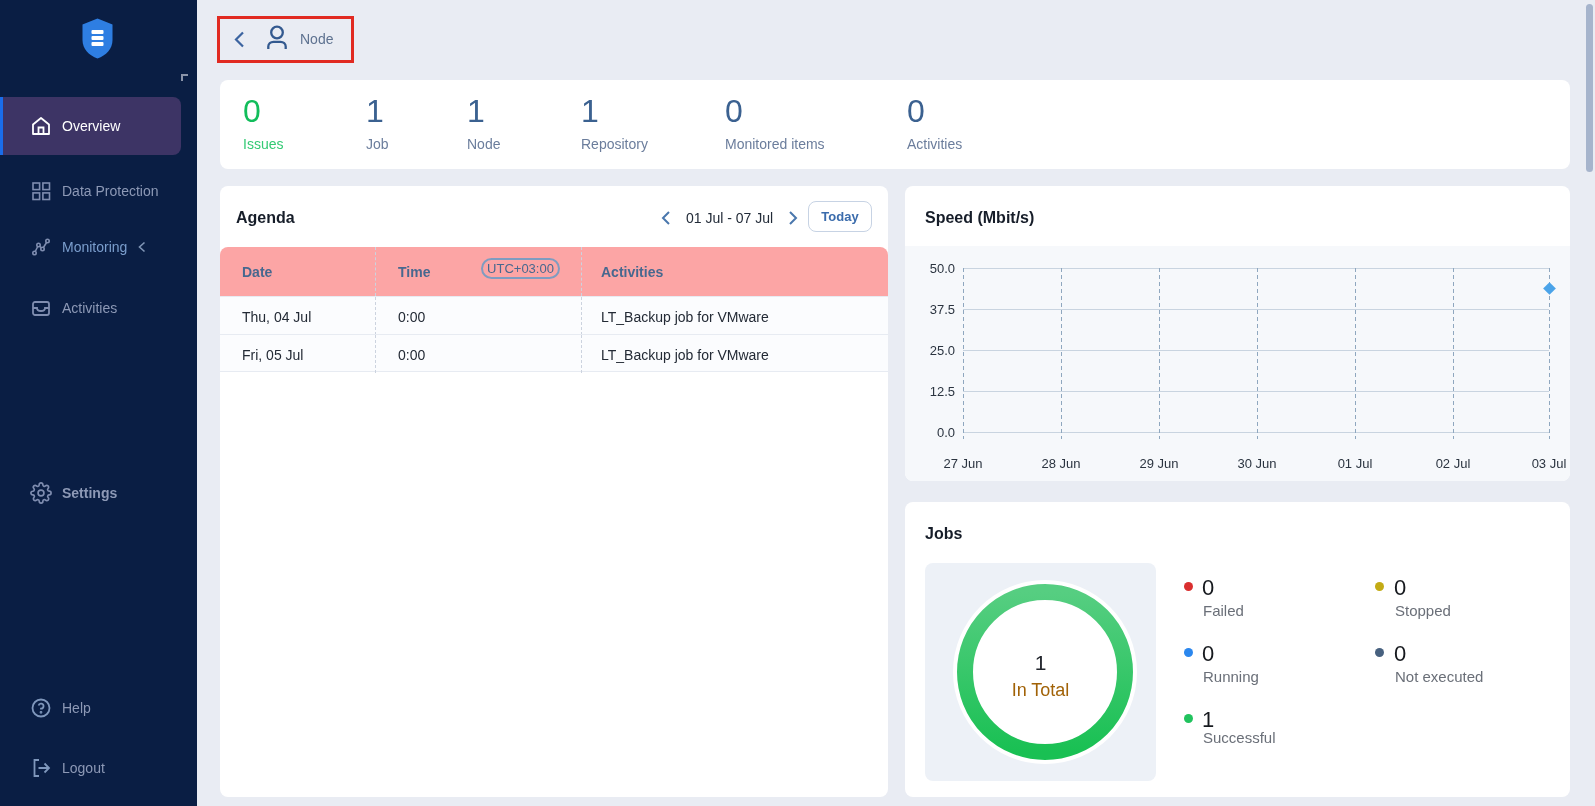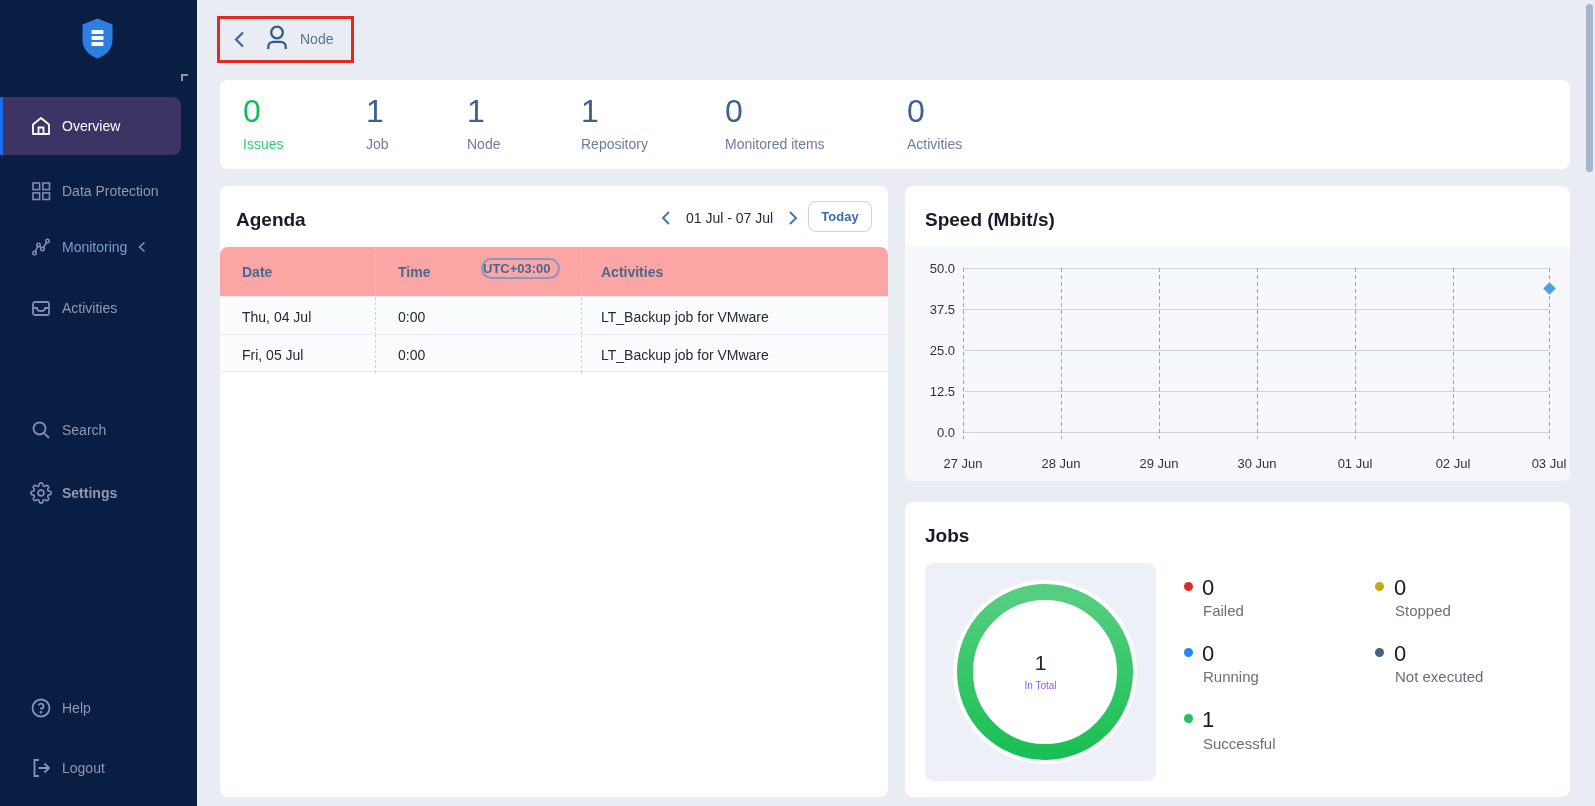--- a/index.html
+++ b/index.html
@@ -20,47 +20,47 @@
 
 .card { position:absolute; background:#fff; border-radius:8px; }
 #stats { left:220px; top:80px; width:1350px; height:89px; }
 .stat { position:absolute; top:14px; }
 .stat .num { font-size:32px; color:#3b6190; line-height:34px; }
 .stat .lab { font-size:14px; color:#6b7d9c; margin-top:8px; }
 .stat.green .num { color:#12bd5b; }
 .stat.green .lab { color:#33ca74; }
 
 #agenda { left:220px; top:186px; width:668px; height:611px; }
-#agenda h3, #speed h3, #jobs h3 { font-size:19px; font-weight:700; color:#161d29; }
+#agenda h3, #speed h3, #jobs h3 { font-size:16px; font-weight:700; color:#161d29; }
 #agenda h3 { position:absolute; left:16px; top:23px; }
 #agenda-nav { position:absolute; left:440px; top:17px; height:30px; display:flex; align-items:center; color:#222b38; font-size:14px; }
 #agenda-nav .range { margin:0 14px; }
 #today { position:absolute; left:588px; top:15px; width:64px; height:31px; border:1px solid #c7d3e4; border-radius:8px; color:#3b6cac; font-size:13px; font-weight:700; text-align:center; line-height:29px; background:#fff; }
 #agtable { position:absolute; left:0; top:61px; width:668px; }
 #aghead { height:49px; background:#fca5a5; border-radius:8px 8px 0 0; position:relative; color:#47688f; font-weight:700; font-size:14px; }
 #aghead .h { position:absolute; top:17px; }
 .agrow { height:38px; position:relative; border-top:1px solid #e7ebf2; background:#fbfcfe; font-size:14px; color:#232a35;padding-left:32px; }
 .agrow .c { position:absolute; top:12px; }
 .agrow:last-child { border-bottom:1px solid #e7ebf2; }
 .dashcol { position:absolute; top:0; width:0; border-left:1px dashed #ccd3df; }
-#pill { position:absolute; left:261px; top:11px; width:79px; height:21px; border:2px solid #7f9cc0; border-radius:11px; font-size:13px; font-weight:700; color:#47688f; line-height:18px; }
+#pill { position:absolute; left:261px; top:11px; width:79px; height:21px; border:2px solid #7f9cc0; border-radius:11px; font-size:13px; font-weight:400; color:#47688f; text-align:center; line-height:18px; }
 
 #speed { left:905px; top:186px; width:665px; height:295px; }
 #speed h3 { position:absolute; left:20px; top:23px; }
 #chartbg { position:absolute; left:0; top:60px; width:665px; height:235px; background:#f6f8fb; border-radius:0 0 8px 8px; }
 
 #jobs { left:905px; top:502px; width:665px; height:295px; }
 #jobs h3 { position:absolute; left:20px; top:23px; }
 #donutpanel { position:absolute; left:20px; top:61px; width:231px; height:218px; background:#edf1f7; border-radius:8px; }
 .leg-num { position:absolute; font-size:22px; color:#16191e; }
 .leg-lab { position:absolute; font-size:15px; color:#6a6f78; }
 .dot { position:absolute; width:9px; height:9px; border-radius:50%; }
 #donut-center { position:absolute; left:20px; top:61px; width:231px; height:218px; text-align:center; }
 #donut-center .n { position:absolute; left:0; width:231px; top:88px; font-size:21px; color:#23272e; }
-#donut-center .t { position:absolute; left:0; width:231px; top:117px; font-size:10px; color:#8b5cf6; }
+#donut-center .t { position:absolute; left:0; width:231px; top:117px; font-size:18px; color:#a16207; }
 
 #sbthumb { position:absolute; left:1586px; top:4px; width:7px; height:168px; border-radius:4px; background:#a6b4cc; }
 </style>
 </head>
 <body>
 <div id="sidebar">
   <svg id="logo" width="33" height="41" viewBox="0 0 33 41">
     <path d="M16.5 0.5 L31.5 6.5 V22 C31.5 31 25 37.5 16.5 40.5 C8 37.5 1.5 31 1.5 22 V6.5 Z" fill="#2e7ee2"></path>
     <g fill="#fff">
       <rect x="10.5" y="12" width="12" height="4" rx="1"></rect>
@@ -98,27 +98,20 @@
     <svg style="left:136px" width="12" height="12" viewBox="0 0 12 12" fill="none" stroke="#7f94b4" stroke-width="1.6">
         <path d="M8.5 1.5 L3.5 6 L8.5 10.5"></path>
       </svg>
   </div>
   <div class="navitem" style="top:279px;">
     <svg width="22" height="22" viewBox="0 0 22 22" fill="none" stroke="#7f8db0" stroke-width="1.8">
       <rect x="3" y="5" width="16" height="13" rx="2"></rect>
       <path d="M3 11 H7 C7 12.7 8.6 14 11 14 C13.4 14 15 12.7 15 11 H19"></path>
     </svg>
     <span class="lbl">Activities</span>
-  </div>
-  <div class="navitem" style="top:401px;">
-    <svg width="22" height="22" viewBox="0 0 22 22" fill="none" stroke="#7f8db0" stroke-width="1.8">
-      <circle cx="9.5" cy="9.5" r="6"></circle>
-      <path d="M14 14 L19 19"></path>
-    </svg>
-    <span class="lbl">Search</span>
   </div>
   <div class="navitem" style="top:464px;font-weight:bold;">
     <svg width="22" height="22" viewBox="0 0 24 24" fill="none" stroke="#7f8db0" stroke-width="1.8">
       <circle cx="12" cy="12" r="3.2"></circle>
       <path d="M19.4 15a1.65 1.65 0 0 0 .33 1.82l.06.06a2 2 0 1 1-2.83 2.83l-.06-.06a1.65 1.65 0 0 0-1.82-.33 1.65 1.65 0 0 0-1 1.51V21a2 2 0 1 1-4 0v-.09A1.65 1.65 0 0 0 9 19.4a1.65 1.65 0 0 0-1.82.33l-.06.06a2 2 0 1 1-2.83-2.83l.06-.06a1.65 1.65 0 0 0 .33-1.82 1.65 1.65 0 0 0-1.51-1H3a2 2 0 1 1 0-4h.09A1.65 1.65 0 0 0 4.6 9a1.65 1.65 0 0 0-.33-1.82l-.06-.06a2 2 0 1 1 2.83-2.83l.06.06a1.65 1.65 0 0 0 1.82.33H9a1.65 1.65 0 0 0 1-1.51V3a2 2 0 1 1 4 0v.09a1.65 1.65 0 0 0 1 1.51 1.65 1.65 0 0 0 1.82-.33l.06-.06a2 2 0 1 1 2.83 2.83l-.06.06a1.65 1.65 0 0 0-.33 1.82V9a1.65 1.65 0 0 0 1.51 1H21a2 2 0 1 1 0 4h-.09a1.65 1.65 0 0 0-1.51 1z"></path>
     </svg>
     <span class="lbl">Settings</span>
   </div>
   <div class="navitem" style="top:679px;">
     <svg width="22" height="22" viewBox="0 0 22 22" fill="none" stroke="#7f97bc" stroke-width="1.8">
@@ -279,16 +272,16 @@
   <div class="leg-num" style="left:489px; top:73px;">0</div>
   <div class="leg-lab" style="left:490px; top:100px;">Stopped</div>
   <div class="dot" style="left:279px; top:146px; background:#2b87ee;"></div>
   <div class="leg-num" style="left:297px; top:139px;">0</div>
   <div class="leg-lab" style="left:298px; top:166px;">Running</div>
   <div class="dot" style="left:470px; top:146px; background:#47617f;"></div>
   <div class="leg-num" style="left:489px; top:139px;">0</div>
   <div class="leg-lab" style="left:490px; top:166px;">Not executed</div>
   <div class="dot" style="left:279px; top:212px; background:#21c35e;"></div>
   <div class="leg-num" style="left:297px; top:205px;">1</div>
-  <div class="leg-lab" style="left:298px; top:233px;">Successful</div>
+  <div class="leg-lab" style="left:298px; top:227px;">Successful</div>
 </div>
 
 <div id="sbthumb"></div>
 
 </body></html>

